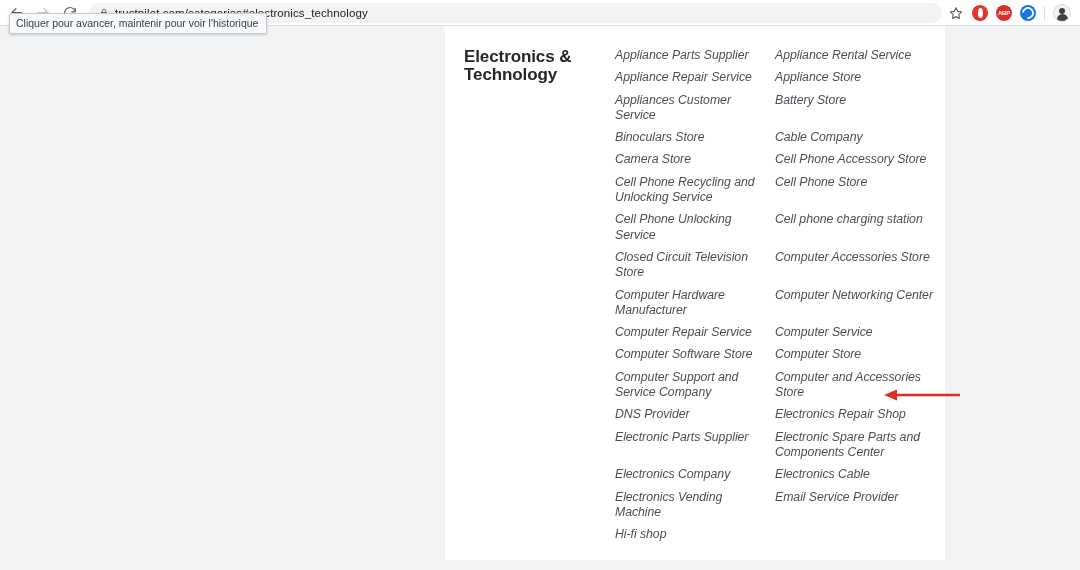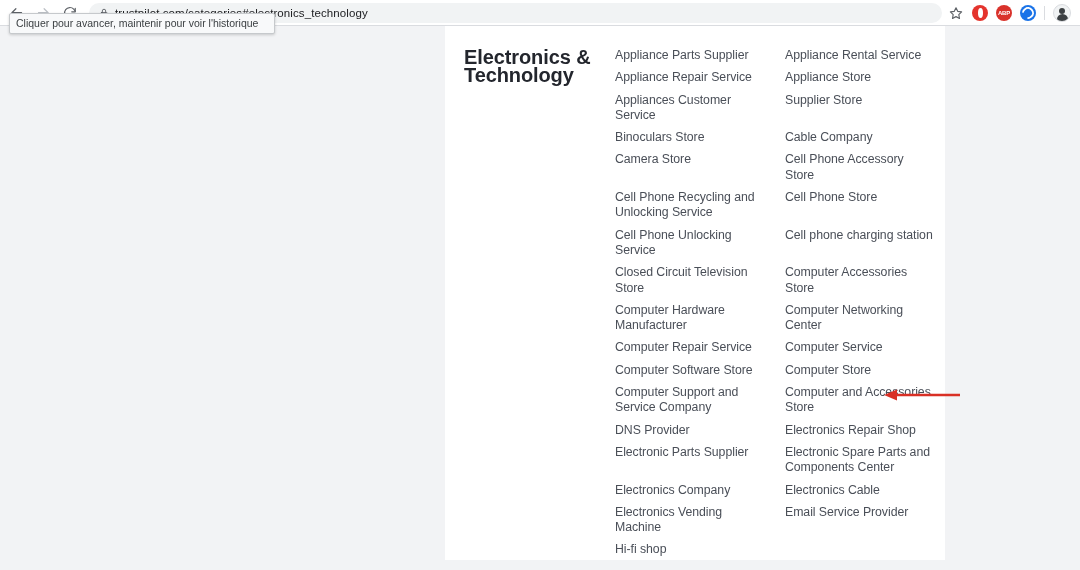--- a/index.html
+++ b/index.html
@@ -147,21 +147,21 @@
 
   
   .tooltip {
     position: absolute;
     left: 9px;
     top: 13px;
     background: #f8f9fa;
     border: 1px solid #c6c9cc;
     color: #3c4043;
     font-size: 10.5px;
-    padding: 3px 16px 4px 6px;
+    padding: 3px 8px 4px 6px;
     border-radius: 2px;
     box-shadow: 0 1px 3px rgba(0,0,0,0.18);
     white-space: nowrap;
     z-index: 60;
     line-height: 12px;
   }
 
   
   .page-viewport {
     position: absolute;
@@ -181,31 +181,32 @@
   }
   .category-block {
     display: flex;
     padding-top: 22px;
   }
   .category-title {
     width: 170px;
     flex: 0 0 170px;
     padding-left: 19px;
     box-sizing: border-box;
-    font-size: 20px;
+    font-size: 17px;
     font-weight: bold;
     color: #23262d;
     line-height: 18px;
     letter-spacing: -0.1px;
   }
   .links-grid {
     flex: 1;
     display: grid;
     grid-template-columns: 160px 1fr;
-    column-gap: 10px;
+    column-gap: 0px;
+    font-style: italic;
   }
   .link-cell {
     font-size: 12.3px;
     color: #4a4f58;
     line-height: 15.3px;
     padding-bottom: 7px;
     padding-right: 12px;
     letter-spacing: -0.05px;
     cursor: pointer;
   }
@@ -278,21 +279,21 @@
 <div class="page-viewport">
   <div class="content-panel">
     <div class="category-block">
       <div class="category-title">Electronics &amp; Technology</div>
       <div class="links-grid">
           <div class="link-cell">Appliance Parts Supplier</div>
           <div class="link-cell">Appliance Rental Service</div>
           <div class="link-cell">Appliance Repair Service</div>
           <div class="link-cell">Appliance Store</div>
           <div class="link-cell">Appliances Customer Service</div>
-          <div class="link-cell">Supplier Store</div>
+          <div class="link-cell">Battery Store</div>
           <div class="link-cell">Binoculars Store</div>
           <div class="link-cell">Cable Company</div>
           <div class="link-cell">Camera Store</div>
           <div class="link-cell">Cell Phone Accessory Store</div>
           <div class="link-cell">Cell Phone Recycling and Unlocking Service</div>
           <div class="link-cell">Cell Phone Store</div>
           <div class="link-cell">Cell Phone Unlocking Service</div>
           <div class="link-cell">Cell phone charging station</div>
           <div class="link-cell">Closed Circuit Television Store</div>
           <div class="link-cell">Computer Accessories Store</div>

